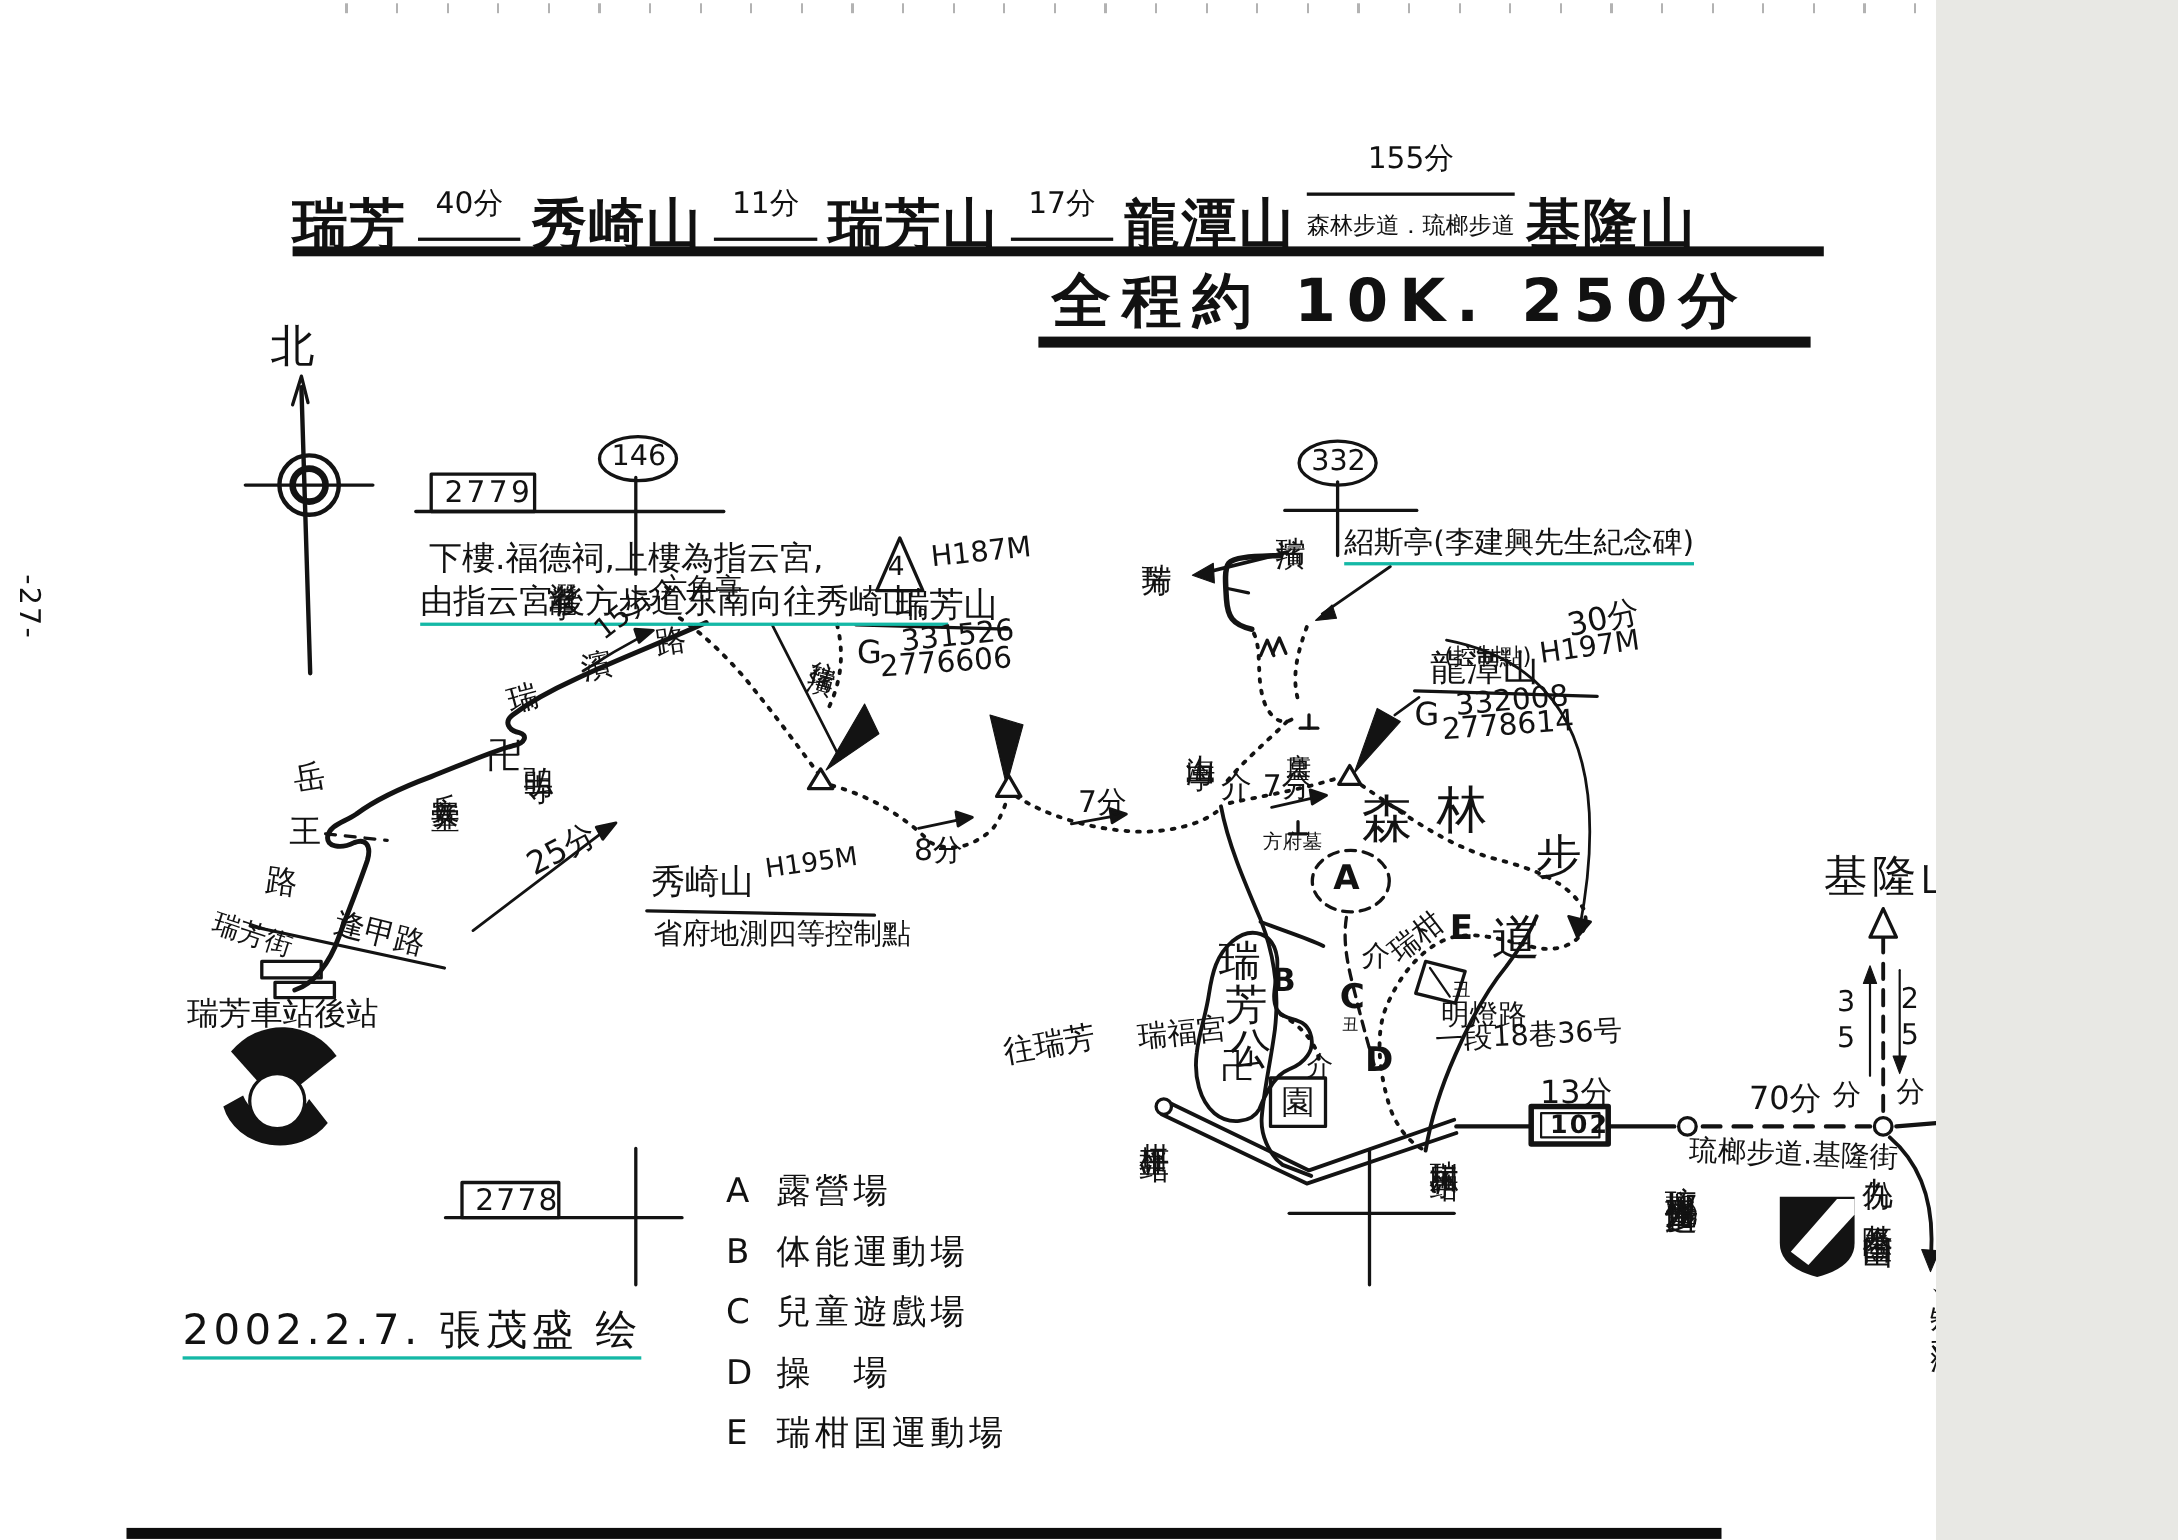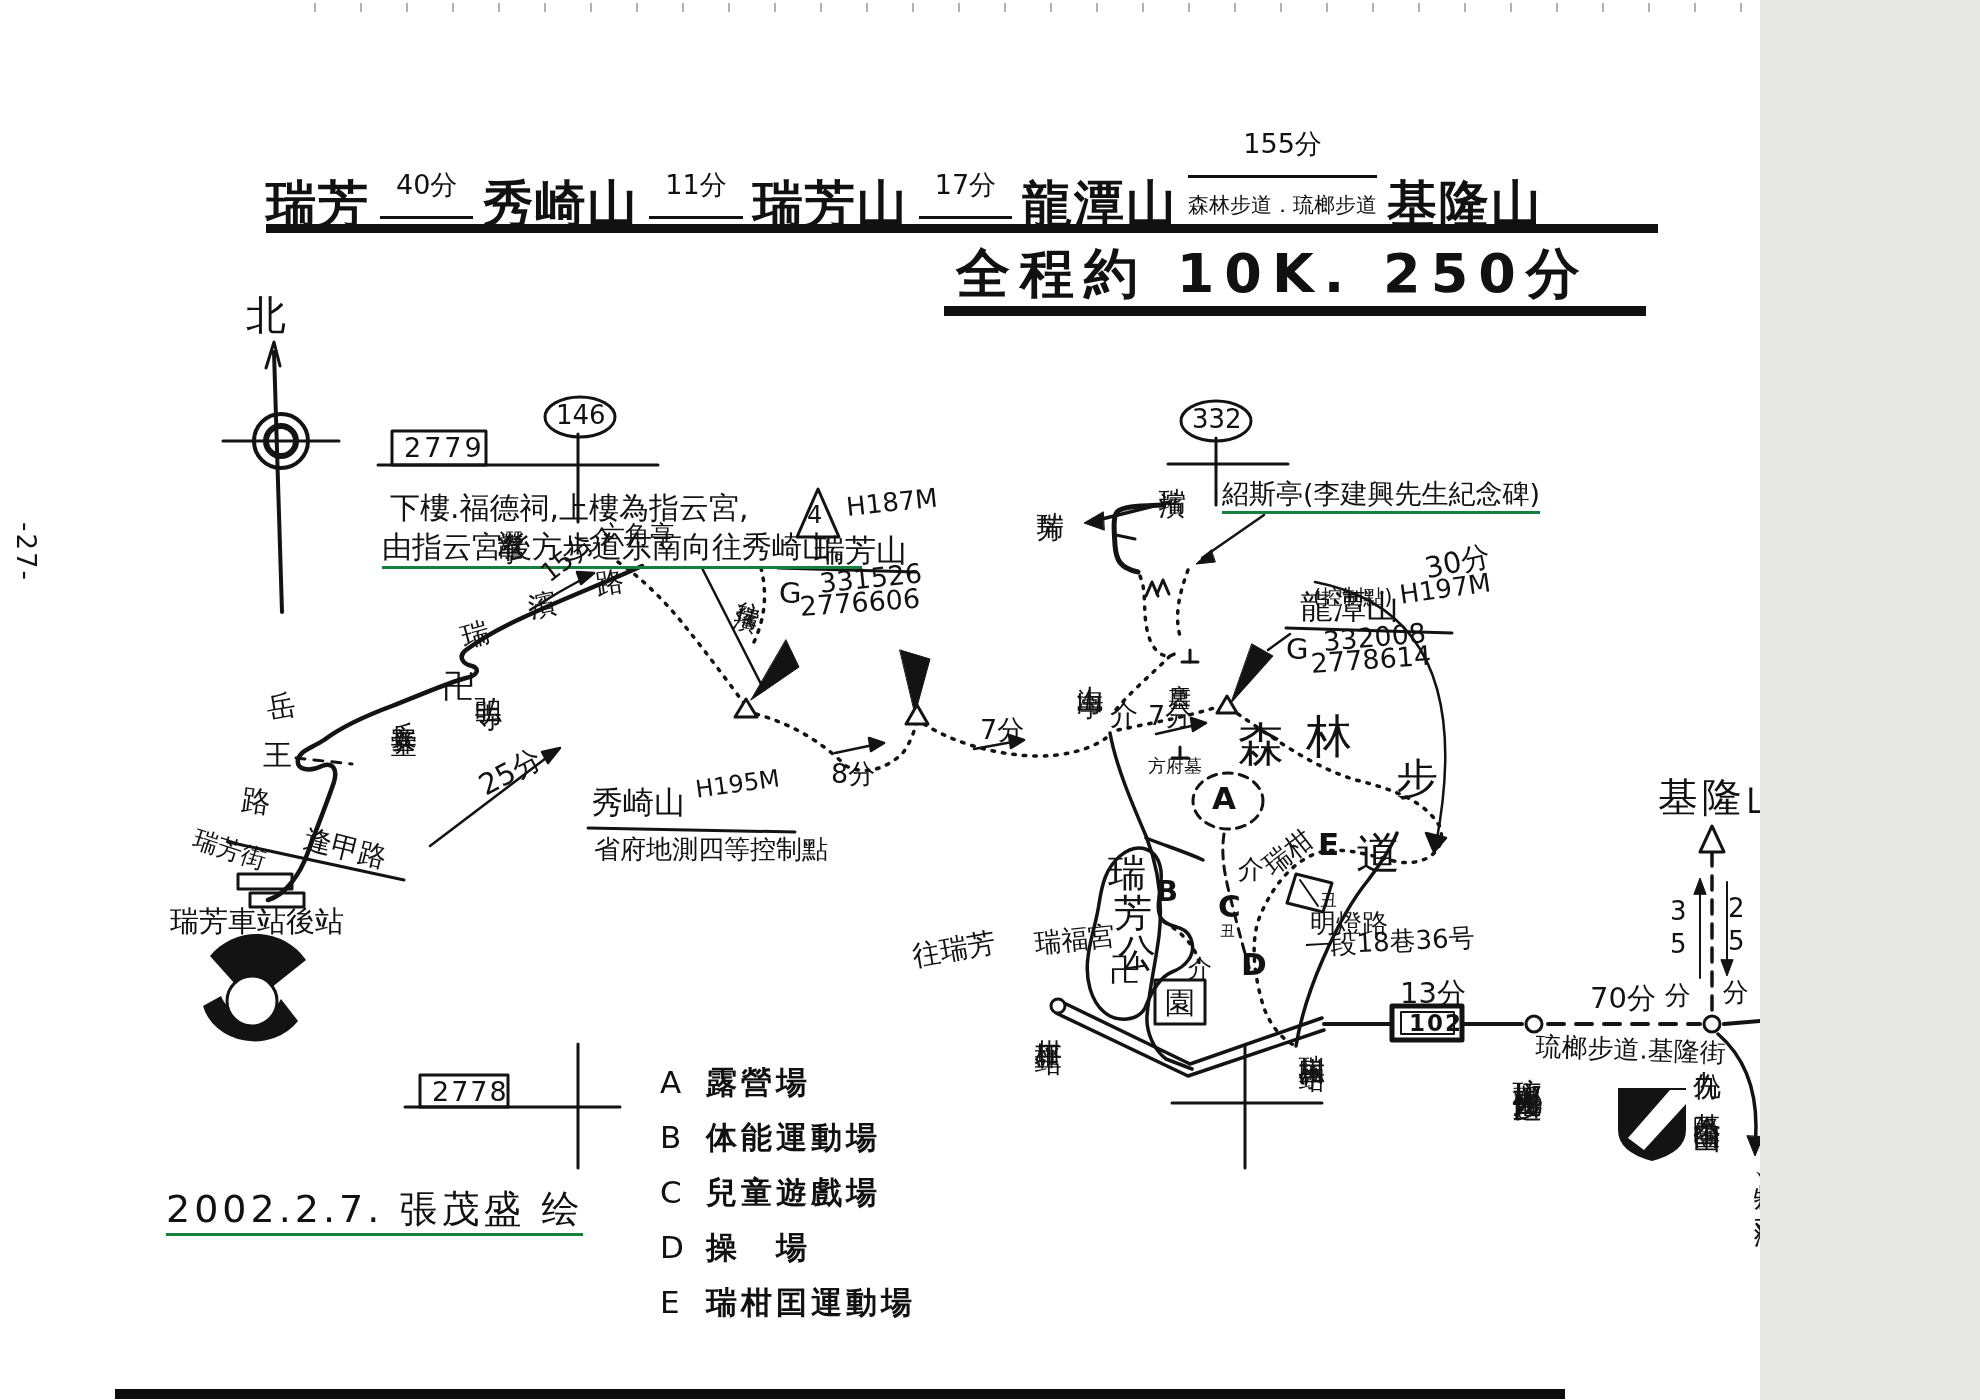--- a/index.html
+++ b/index.html
@@ -7,35 +7,35 @@
         font-family:"DejaVu Sans",sans-serif;color:#111;}
   svg.map{position:absolute;left:0;top:0;width:1980px;height:1400px;}
   .noise{position:absolute;left:270px;top:3px;width:1700px;height:9px;opacity:.45;
          background:repeating-linear-gradient(90deg,transparent 0 44px,#555 44px 46px);}
   .bottombar{position:absolute;left:115px;top:1389px;width:1450px;height:10px;background:#0d0d0d;}
   
   .ml{position:absolute;white-space:nowrap;line-height:1.05;transform-origin:left top;color:#121212;}
   .ml.v{writing-mode:vertical-rl;text-orientation:upright;letter-spacing:3px;}
   .ml.vm{writing-mode:vertical-rl;text-orientation:mixed;letter-spacing:2px;}
   .ml.b{font-weight:bold;}
-  .ml.u{border-bottom:3px solid #15803d;padding-bottom:3px;}
+  .ml.u{border-bottom:3px solid #14b8a6;padding-bottom:3px;}
   
   #title-row{position:absolute;left:266px;top:126px;display:flex;align-items:flex-end;gap:8px;}
   #title-row .place{font-size:50px;font-weight:bold;line-height:1;letter-spacing:2px;}
   #title-row .seg{display:inline-flex;flex-direction:column;align-items:center;margin:0 2px 10px 2px;gap:12px;}
   #title-row .seg .t{font-size:27px;padding:0 16px 1px 16px;}
   #title-row .seg .bar{height:3px;background:#111;width:100%;}
   #title-row .seg .via{font-size:21px;margin-top:1px;}
   .hbar{position:absolute;background:#111;}
   #subtitle{position:absolute;left:956px;top:238px;font-size:54px;font-weight:bold;letter-spacing:10px;}
   
   #legend{position:absolute;left:660px;top:1062px;}
   #legend .row{display:flex;align-items:baseline;margin-bottom:13px;}
   #legend .k{font-size:31px;width:46px;}
-  #legend .lab{font-size:31px;letter-spacing:4px;font-weight:bold;}
+  #legend .lab{font-size:31px;letter-spacing:4px;}
 </style>
 </head>
 <body>
 <div id="page">
 
 <div class="noise"></div>
 <div class="bottombar"></div>
 
 <svg class="map" viewBox="0 0 1980 1400">
   <g stroke="#131313" fill="none" stroke-linecap="round" stroke-linejoin="round">

